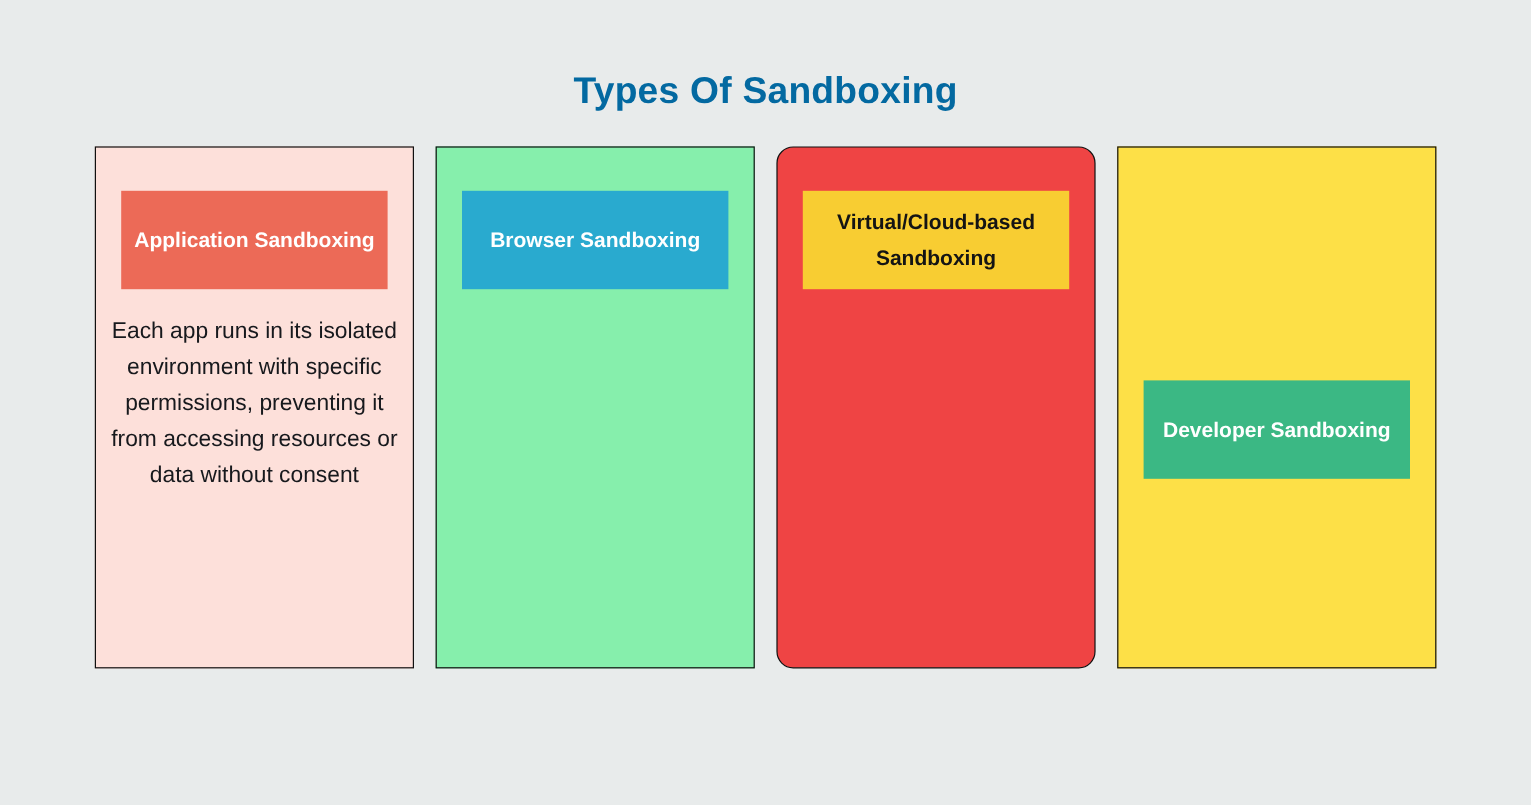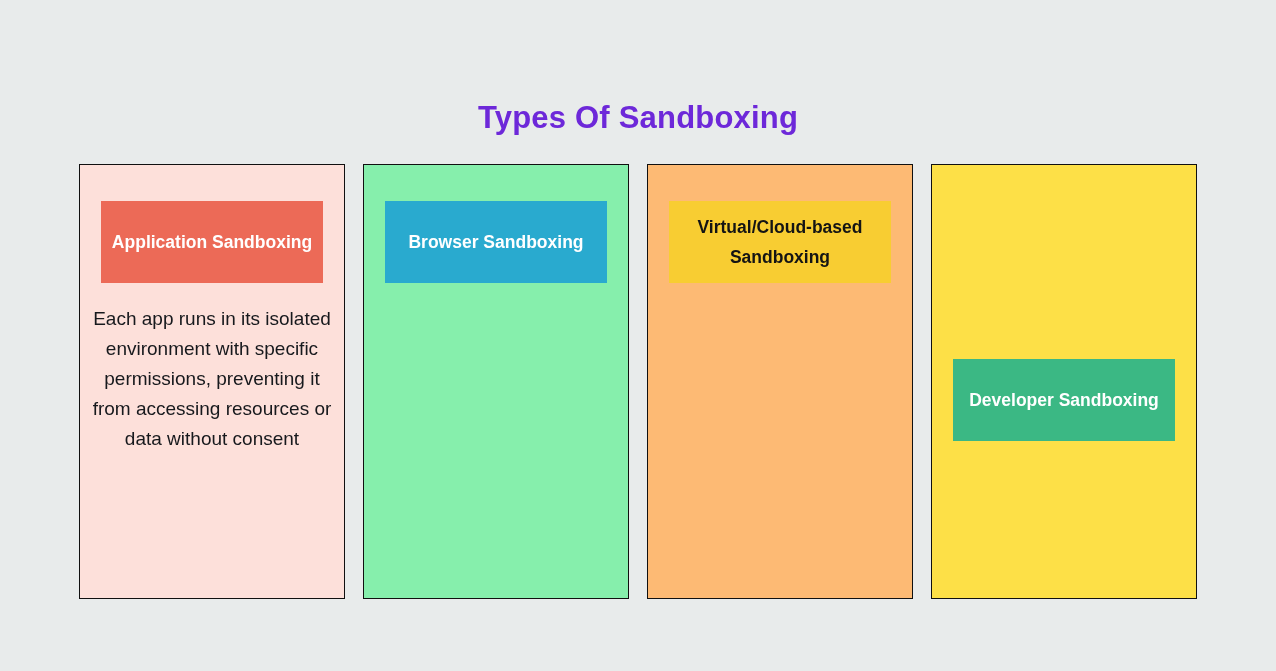--- a/index.html
+++ b/index.html
@@ -10,25 +10,25 @@
     font-family: "Liberation Sans", "DejaVu Sans", sans-serif;
     overflow: hidden;
   }
   .page {
     width: 1276px;
     height: 671px;
     background: #e8ebeb;
   }
   .page-title {
     text-align: center;
-    padding-top: 100px;
+    padding-top: 58px;
     font-size: 31px;
     font-weight: 700;
     letter-spacing: 0.2px;
-    color: #6d28d9;
+    color: #0369a1;
   }
   .cards-row {
     display: flex;
     justify-content: center;
     gap: 18px;
     margin-top: 28px;
   }
   .card {
     width: 266px;
     height: 435px;
@@ -54,21 +54,21 @@
     text-align: center;
     font-size: 19px;
     line-height: 30px;
     color: #17191d;
   }
   
   .card-application { background: #fde0da; }
   .card-application .card-header { background: #ec6a57; color: #ffffff; }
   .card-browser { background: #86efac; gap: 28px; }
   .card-browser .card-header { background: #29aacf; color: #ffffff; }
-  .card-virtual { background: #fdba74; }
+  .card-virtual { background: #ef4444; border-radius: 14px; }
   .card-virtual .card-header { background: #f8cd32; color: #141414; }
   .card-developer { background: #fde047; justify-content: center; }
   .card-developer .card-header { background: #3bb884; color: #ffffff; }
 </style>
 </head>
 <body>
 
 <div class="page">
 
   <h1 class="page-title">Types Of Sandboxing</h1>

